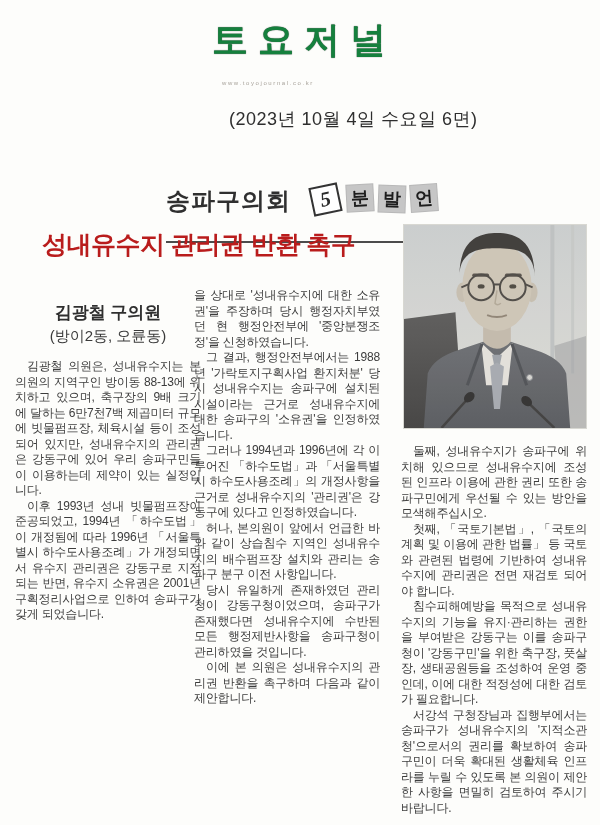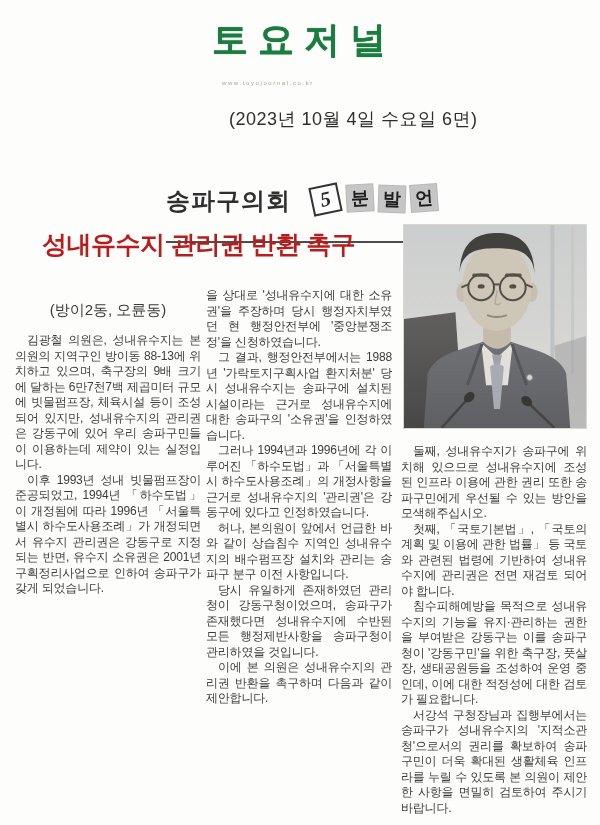--- a/index.html
+++ b/index.html
@@ -60,21 +60,21 @@
   }
   
   .photo{
     position:absolute;left:403px;top:224px;width:184px;height:205px;
     border:1px solid #d8d8d2;box-sizing:border-box;background:#d6d8d6;
   }
   .photo svg{display:block;width:100%;height:100%;}
   
   .col{position:absolute;width:186px;}
   .col-1{left:15px;top:298px;}
-  .col-2{left:206px;top:288px;}
+  .col-2{left:194px;top:288px;}
   .col-3{left:401px;top:444px;}
   .byline{text-align:center;margin-bottom:13px;padding-top:3px;}
   .byline-name{font-size:17px;font-weight:700;color:#2f2f2f;margin-bottom:3px;}
   .byline-district{font-size:15px;color:#3a3a3a;}
   .col p{
     margin:0;font-size:12px;line-height:15.5px;letter-spacing:-0.2px;
     text-align:justify;word-break:break-all;text-indent:1em;color:#3c3c3c;
   }
   .col p.no-indent{text-indent:0;}
 </style>
@@ -146,20 +146,21 @@
       <line x1="38" y1="205" x2="64" y2="176" stroke="#3c3c3c" stroke-width="2.5"></line>
       <ellipse cx="66" cy="174" rx="6" ry="4.5" transform="rotate(-42 66 174)" fill="#2e2e2e"></ellipse>
       <line x1="152" y1="205" x2="126" y2="180" stroke="#3c3c3c" stroke-width="2.5"></line>
       <ellipse cx="124" cy="178" rx="6" ry="4.5" transform="rotate(40 124 178)" fill="#2e2e2e"></ellipse>
       <rect x="0" y="0" width="184" height="205" fill="#c9bfa8" opacity="0.07"></rect>
     </svg>
   </div>
 
   <div class="col col-1">
     <div class="byline">
+      <div class="byline-name">김광철 구의원</div>
       <div class="byline-district">(방이2동, 오륜동)</div>
     </div>
     <p>김광철 의원은, 성내유수지는 본 의원의 지역구인 방이동 88-13에 위치하고 있으며, 축구장의 9배 크기에 달하는 6만7천7백 제곱미터 규모에 빗물펌프장, 체육시설 등이 조성되어 있지만, 성내유수지의 관리권은 강동구에 있어 우리 송파구민들이 이용하는데 제약이 있는 실정입니다.</p>
     <p>이후 1993년 성내 빗물펌프장이 준공되었고, 1994년 「하수도법」이 개정됨에 따라 1996년 「서울특별시 하수도사용조례」가 개정되면서 유수지 관리권은 강동구로 지정되는 반면, 유수지 소유권은 2001년 구획정리사업으로 인하여 송파구가 갖게 되었습니다.</p>
 
   </div>
 
   <div class="col col-2">
     <p class="no-indent">을 상대로 '성내유수지에 대한 소유권'을 주장하며 당시 행정자치부였던 현 행정안전부에 '중앙분쟁조정'을 신청하였습니다.</p>
     <p>그 결과, 행정안전부에서는 1988년 '가락토지구획사업 환지처분' 당시 성내유수지는 송파구에 설치된 시설이라는 근거로 성내유수지에 대한 송파구의 '소유권'을 인정하였습니다.</p>

